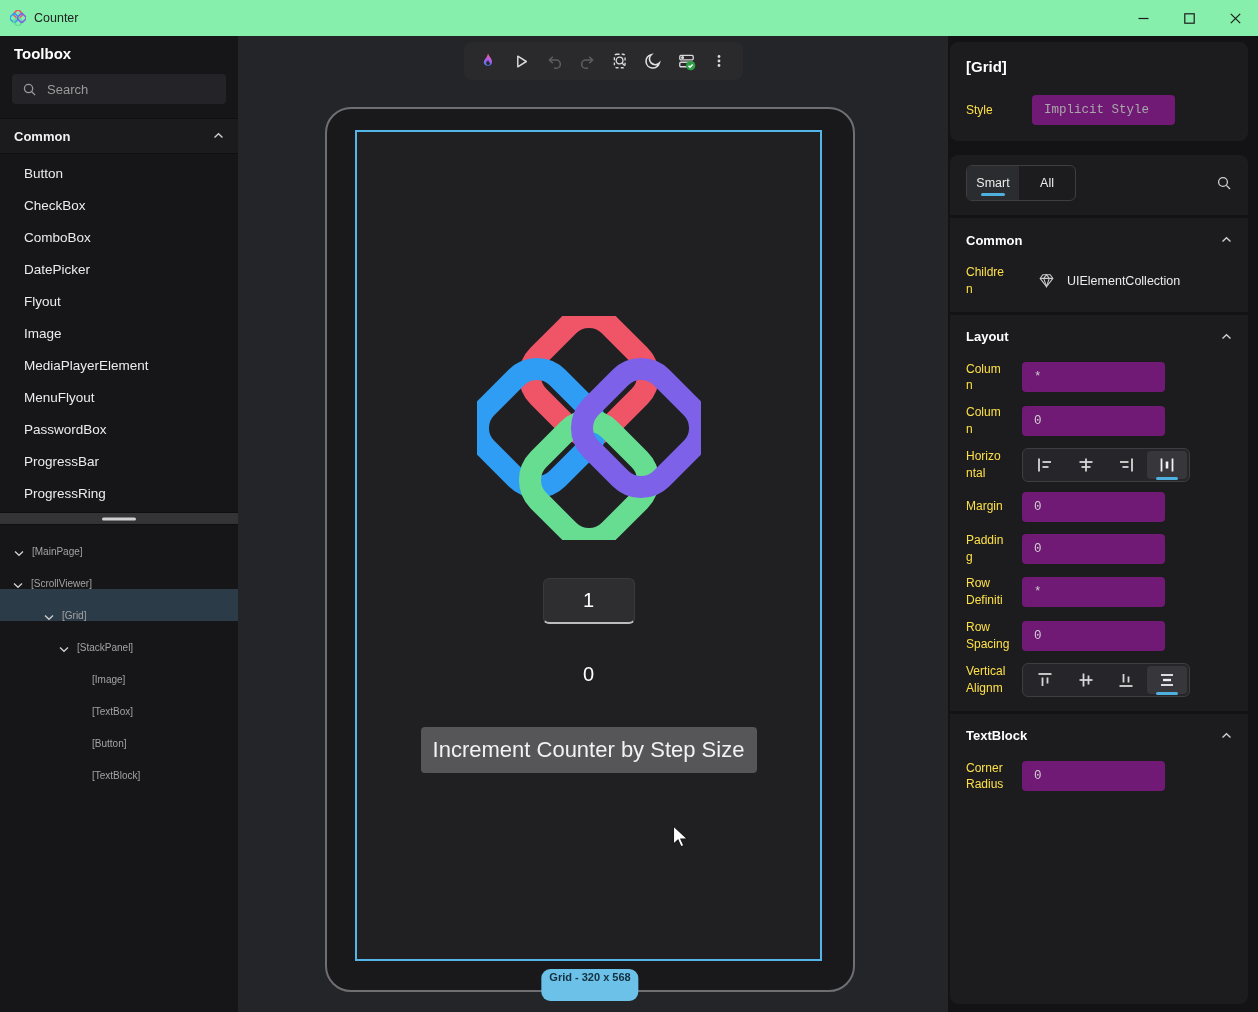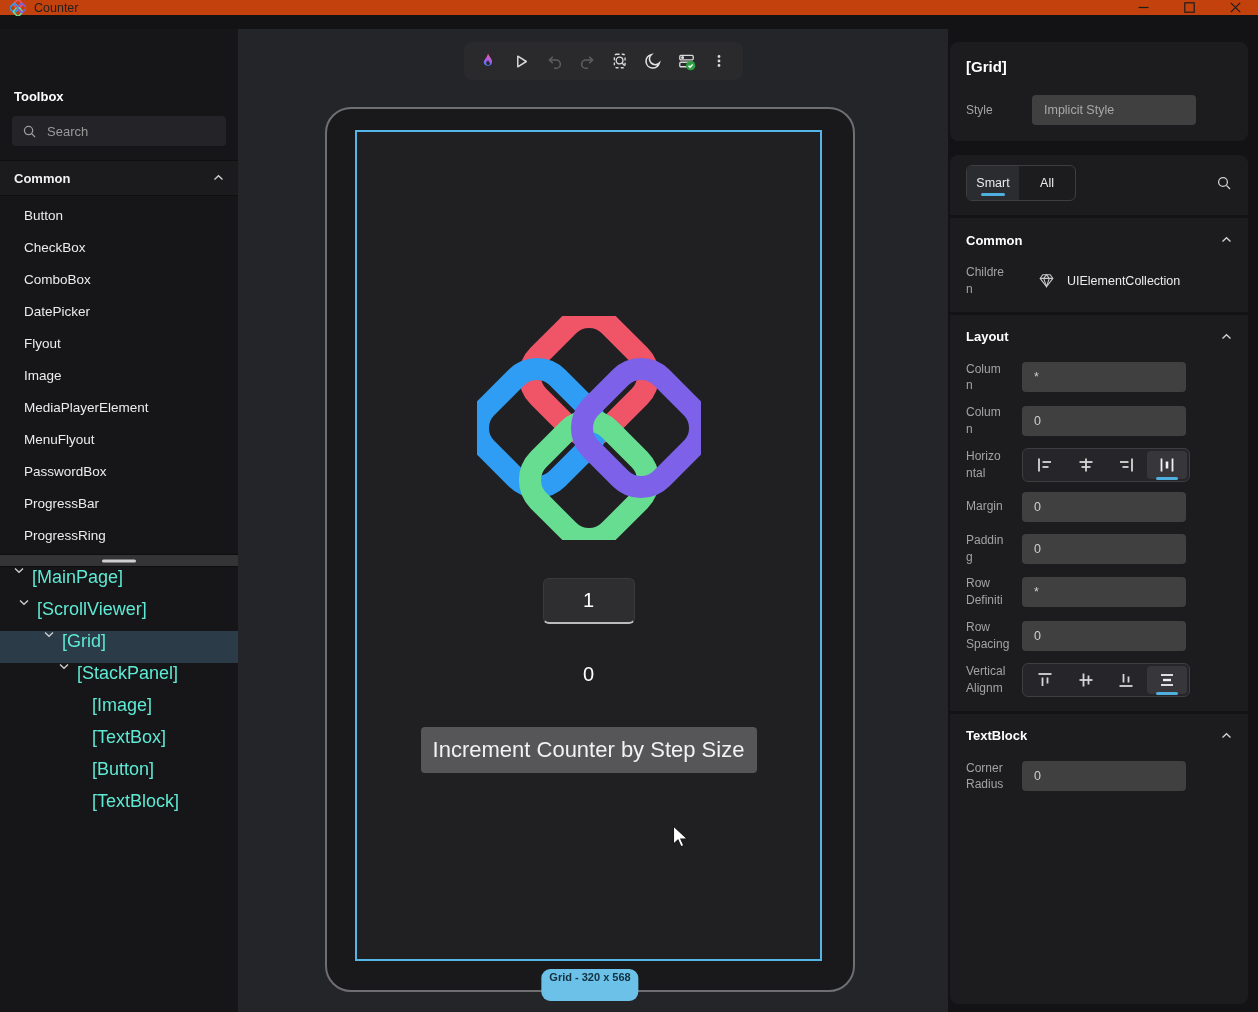--- a/index.html
+++ b/index.html
@@ -1,47 +1,47 @@
 <!DOCTYPE html>
 <html><head>
 <meta charset="utf-8">
 <style>
   * { margin:0; padding:0; box-sizing:border-box; }
   html,body { width:1258px; height:1012px; overflow:hidden; background:#131315;
     font-family:"Liberation Sans", sans-serif; }
 
   
-  .titlebar { position:absolute; top:0; left:0; right:0; height:15px; background:#c2410c;
+  .titlebar { position:absolute; top:0; left:0; right:0; height:36px; background:#86efac;
     display:flex; align-items:center; padding-left:10px; gap:8px; z-index:30; }
   .titlebar .title { font-size:12.5px; color:#222; }
   .win-controls { margin-left:auto; display:flex; height:100%; }
   .win-btn { width:46px; height:100%; display:flex; align-items:center; justify-content:center; color:#1c1c1c; }
 
   
   .sidebar { position:absolute; top:29px; left:0; width:238px; bottom:0; background:#161618;
     display:flex; flex-direction:column; color:#eee; }
-  .panel-title { font-size:13px; font-weight:700; color:#fff; padding:16px 14px 12px;margin-top:44px; }
+  .panel-title { font-size:15px; font-weight:700; color:#fff; padding:16px 14px 12px; }
   .searchbox { margin:0 12px 14px; height:30px; background:#242428; border-radius:4px;
     display:flex; align-items:center; padding:0 10px; gap:10px; }
   .searchbox input { flex:1; background:transparent; border:none; outline:none; color:#ddd; font-size:13px;
     font-family:"Liberation Sans", sans-serif; }
   .searchbox input::placeholder { color:#9a9a9a; }
   .section-head { height:36px; display:flex; align-items:center; padding:0 14px; font-weight:700;
     font-size:13px; color:#f2f2f2; border-top:1px solid #0f0f10; border-bottom:1px solid #0f0f10; background:#1b1b1d; }
   .section-head .chev { margin-left:auto; display:flex; }
   .tb-list { padding:4px 0 2px; }
   .tb-item { height:32px; line-height:32px; padding-left:24px; font-size:13.5px; color:#ececec; }
   .splitter { height:13px; background:#343437; border-top:1px solid #0e0e0e; border-bottom:1px solid #0e0e0e; position:relative; }
   .grip { position:absolute; left:50%; top:50%; transform:translate(-50%,-50%); width:34px; height:3px;
     background:#cfcfcf; border-radius:2px; }
   .tree { }
-  .tree-row { height:32px; display:flex; align-items:flex-start; font-size:18px; color:#5eead4; }
+  .tree-row { height:32px; display:flex; align-items:flex-end; font-size:10px; color:#a3a3a3; }
   .tree-row .chev { margin-right:8px; display:flex; }
   .tree-row .chev-spacer { width:18px; }
-  .d0 { padding-left:14px; } .d1 { padding-left:19px; } .d2 { padding-left:44px; }
+  .d0 { padding-left:14px; } .d1 { padding-left:13px; } .d2 { padding-left:44px; }
   .d3 { padding-left:59px; } .d4 { padding-left:74px; }
   .tree-row.selected { background:#2b3b47; }
 
   
   .canvas { position:absolute; top:29px; left:238px; width:710px; bottom:0; background:#232528; }
   .toolbar { position:absolute; left:226px; top:13px; height:38px; background:#2a2a2d; border-radius:8px;
     display:flex; align-items:center; padding:0 10px; gap:5px; }
   .tool-btn { width:28px; height:28px; display:flex; align-items:center; justify-content:center; border-radius:5px; }
   .device { position:absolute; left:87px; top:78px; width:530px; height:885px;
     border:2px solid #6f6f73; border-radius:26px; background:#19191b; }
@@ -76,24 +76,24 @@
   .tab.active { background:#2a2c2f; }
   .tab.active::after { content:''; position:absolute; bottom:4px; left:50%; transform:translateX(-50%);
     width:24px; height:3px; border-radius:2px; background:#4fb0e0; }
   .tab-all { width:56px; }
   .tabs-search { margin-left:auto; display:flex; }
   .psection { border-top:3px solid #131315; margin:0 -16px; padding:6px 16px 4px; }
   .psec-head { display:flex; align-items:center; font-weight:700; font-size:13px; color:#fff;
     height:32px; margin-bottom:8px; }
   .psec-head .chev { margin-left:auto; display:flex; }
   .prow { display:flex; align-items:center; margin-bottom:10px; }
-  .plabel { width:46px; margin-right:10px; font-size:12px; color:#a3a3a3; line-height:1.4;
+  .plabel { width:46px; margin-right:10px; font-size:12px; color:#fde047; line-height:1.4;
     white-space:pre-line; flex-shrink:0; }
-  .pinput { width:164px; height:30px; background:#404040; border:none; outline:none; border-radius:4px;
-    color:#cfcfcf; font-size:12.5px; padding:0 12px; font-family:Liberation Sans, sans-serif; }
+  .pinput { width:143px; height:30px; background:#701a75; border:none; outline:none; border-radius:4px;
+    color:#cfcfcf; font-size:12.5px; padding:0 12px; font-family:Liberation Mono, monospace; }
   .pvalue-icon { display:flex; margin:0 12px 0 16px; }
   .pvalue-text { font-size:12.5px; color:#ececec; }
   .align-group { width:168px; height:34px; background:#26262a; border:1px solid #3e3e41; border-radius:6px;
     display:flex; padding:2px; }
   .align-btn { flex:1; display:flex; align-items:center; justify-content:center; position:relative; border-radius:4px; }
   .align-btn.selected { background:#37373b; }
   .align-btn.selected::after { content:''; position:absolute; bottom:-1px; left:50%; transform:translateX(-50%);
     width:22px; height:3px; border-radius:2px; background:#4fb0e0; }
 </style>
 </head>

